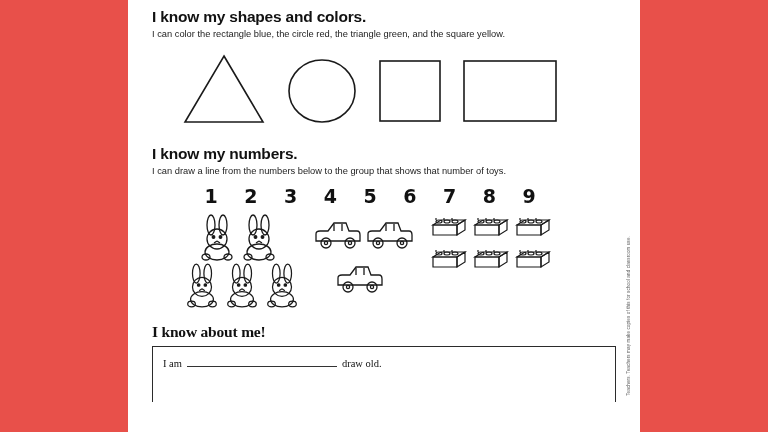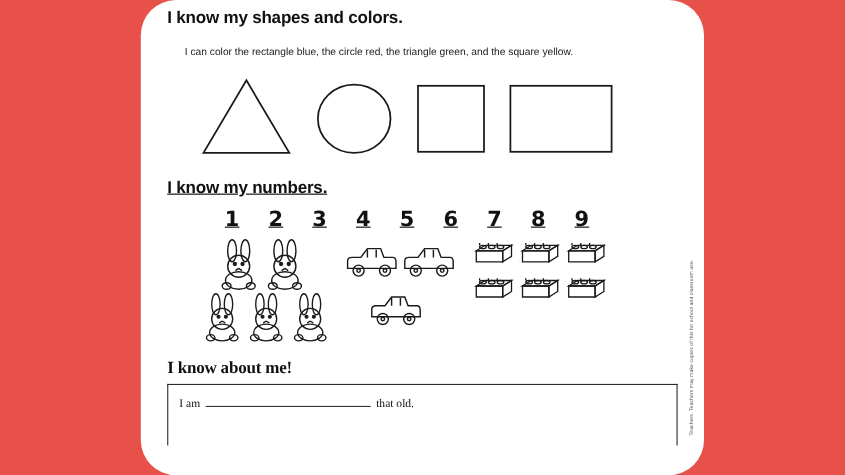--- a/index.html
+++ b/index.html
@@ -20,60 +20,58 @@
     background: #e8504a;
   }
   .page-sheet {
     position: absolute;
     left: 128px;
     top: 0;
     width: 512px;
     height: 432px;
     background: #ffffff;
     overflow: hidden;
-    border-radius: 32px;
   }
   .content {
     position: absolute;
     left: 24px;
     top: 8px;
     width: 464px;
   }
   h1.section-title {
     font-size: 15.5px;
     font-weight: bold;
     color: #111111;
     margin: 0 0 3px 0;
     letter-spacing: -0.2px;
   }
   p.section-sub {
     font-size: 9.3px;
     color: #222222;
-    margin: 16px;
+    margin: 0;
     line-height: 1.25;
   }
   .block-shapes {
     margin-top: 12px;
     height: 78px;
     position: relative;
   }
   .shapes-row {
     position: absolute;
     left: 30px;
     top: 0;
     display: flex;
     align-items: flex-end;
     gap: 20px;
   }
   .shape-svg {
     display: block;
   }
   .block-numbers {
     margin-top: 14px;
-    text-decoration: underline;
   }
   .numbers-row {
     margin-top: 8px;
     position: relative;
     left: 48px;
     width: 340px;
     display: flex;
     justify-content: space-between;
   }
   .number-cell {
@@ -182,20 +180,21 @@
             </svg>
             <svg class="shape-svg" width="96" height="72" viewBox="0 0 96 72">
               <rect x="2" y="8" width="92" height="60" fill="none" stroke="#1a1a1a" stroke-width="1.6"></rect>
             </svg>
           </div>
         </div>
       </div>
 
       <div class="block-numbers">
         <h1 class="section-title">I know my numbers.</h1>
+        <p class="section-sub">I can draw a line from the numbers below to the group that shows that number of toys.</p>
 
         <div class="numbers-row">
           <div class="number-cell">1</div>
           <div class="number-cell">2</div>
           <div class="number-cell">3</div>
           <div class="number-cell">4</div>
           <div class="number-cell">5</div>
           <div class="number-cell">6</div>
           <div class="number-cell">7</div>
           <div class="number-cell">8</div>
@@ -377,21 +376,21 @@
         </div>
       </div>
 
       <div class="block-about">
         <h1 class="section-title">I know about me!</h1>
 
         <div class="about-box">
           <div class="about-line">
             <span class="lbl">I am</span>
             <span class="rule rule-age"></span>
-            <span class="lbl">that old.</span>
+            <span class="lbl">draw old.</span>
           </div>
         </div>
       </div>
 
     </div>
 
     <div class="side-credit">Teachers. Teachers may make copies of this for school and classroom use.</div>
   </div>
 </div>
 

